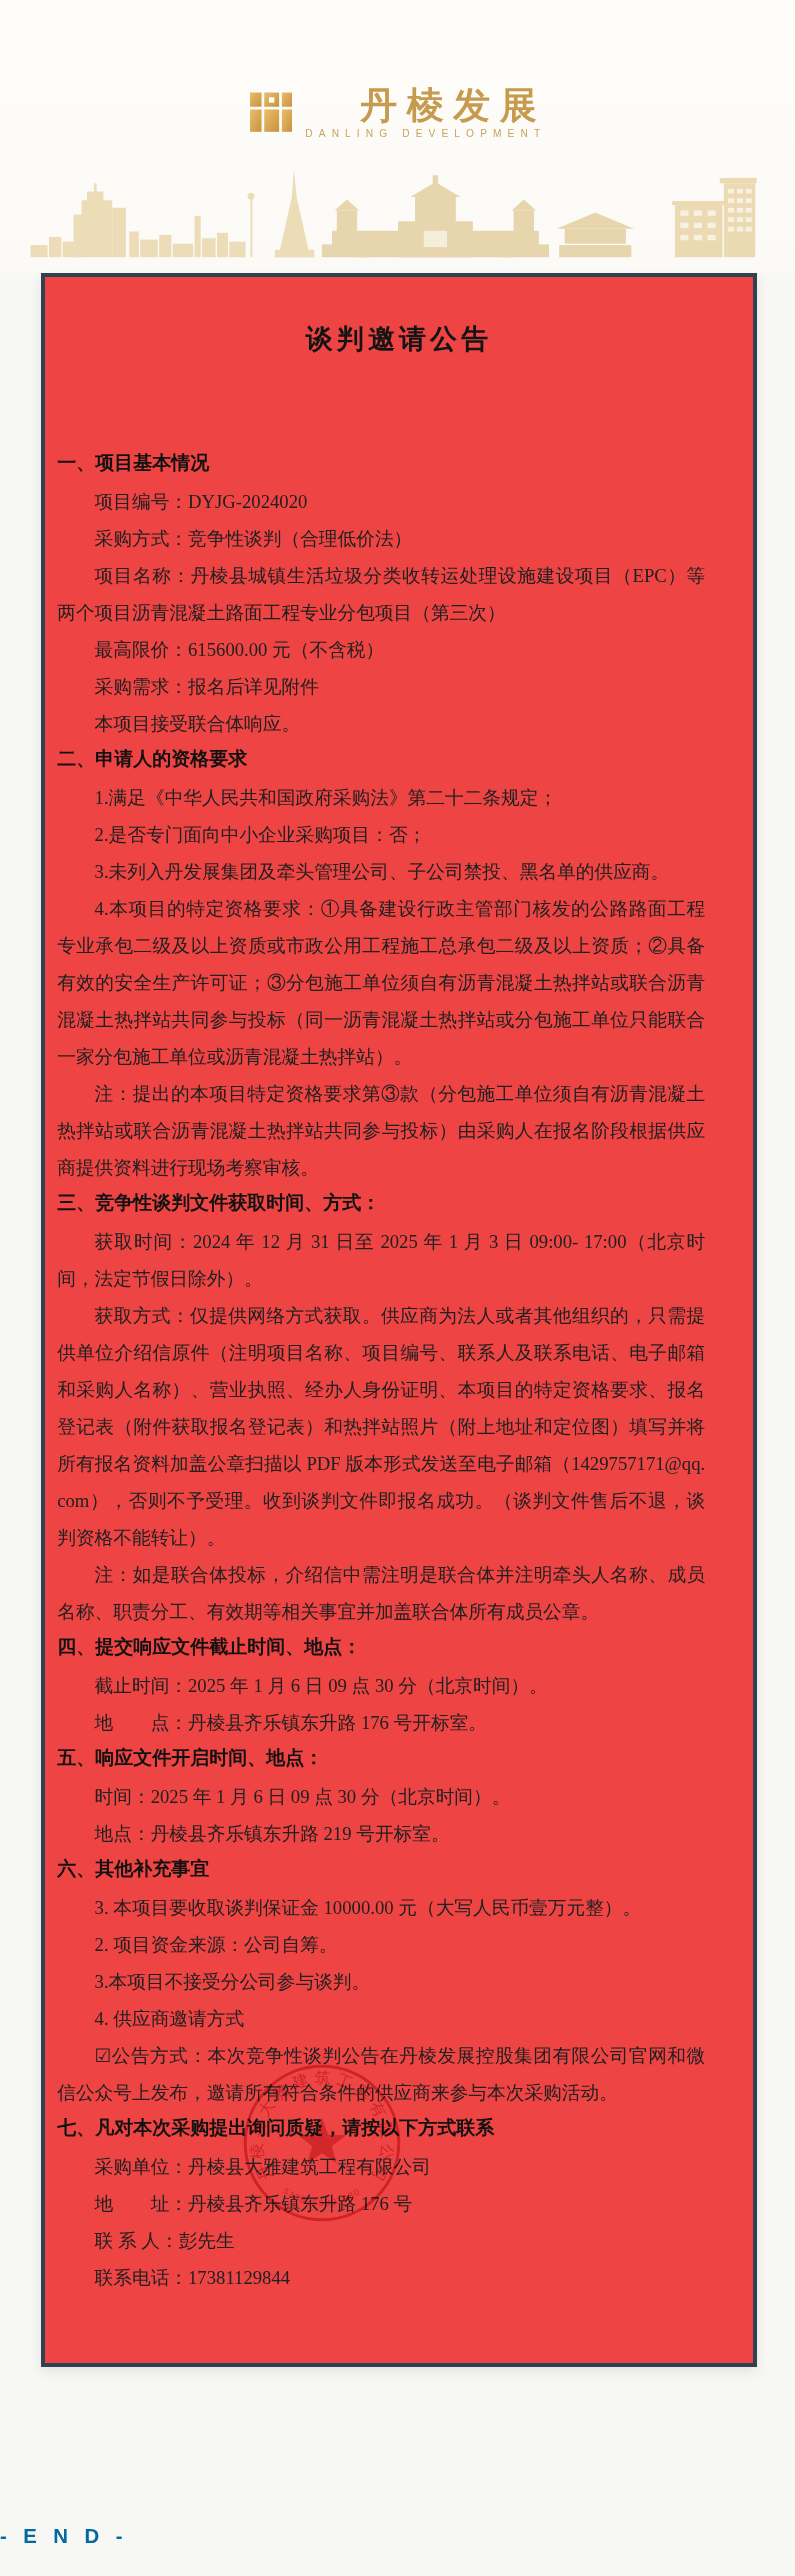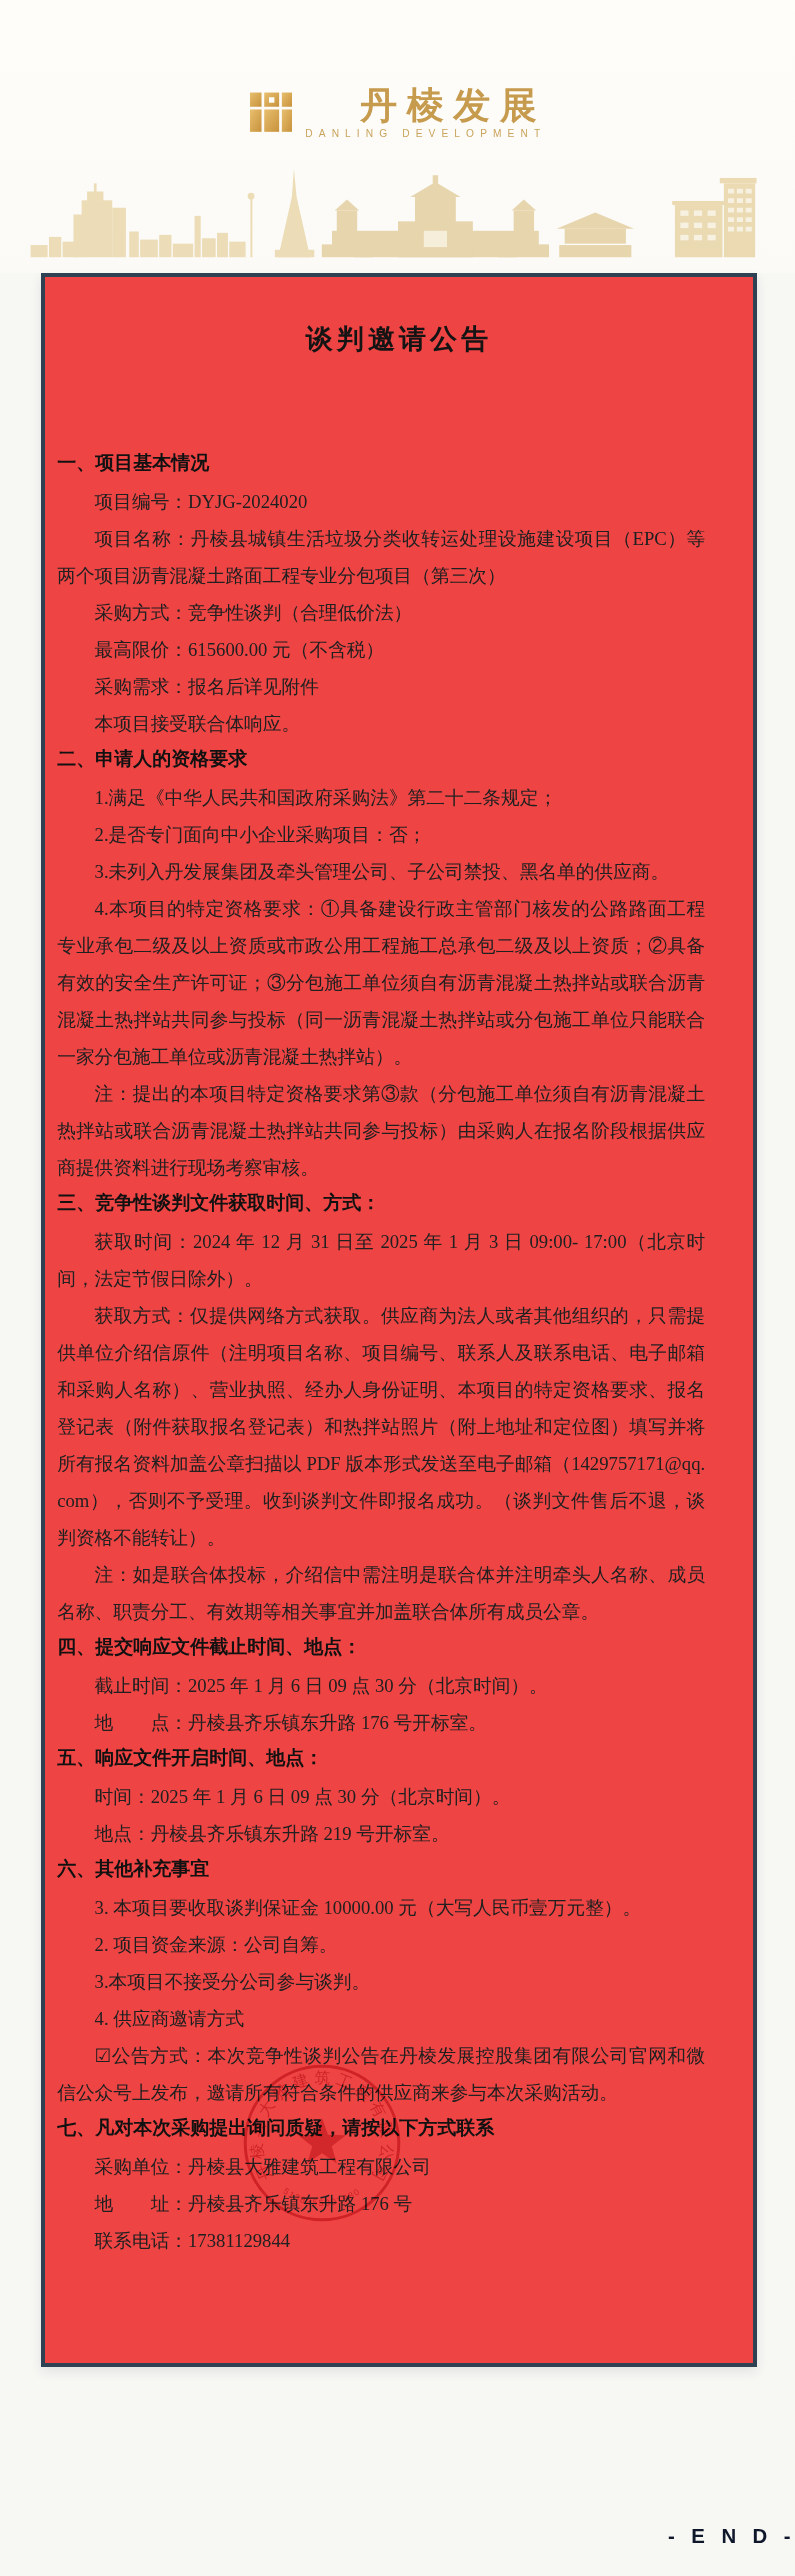--- a/index.html
+++ b/index.html
@@ -54,22 +54,22 @@
   .doc-par{
     margin:0;text-indent:2em;text-align:justify;word-break:break-all;
   }
   
   .stamp{
     position:absolute;left:232px;top:2053px;width:180px;height:180px;
     mix-blend-mode:multiply;opacity:0.9;pointer-events:none;
   }
   
   .end-label{
-    position:absolute;top:2525px;left:0;width:100%;text-align:right;
-    font-size:20.4px;font-weight:700;letter-spacing:5.4px;color:#0f172a;
+    position:absolute;top:2525px;left:0;width:100%;text-align:left;
+    font-size:20.4px;font-weight:700;letter-spacing:5.4px;color:#0369a1;
     font-family:"Liberation Sans", sans-serif;
   }
 </style>
 </head>
 <body>
 
 <div class="page">
 
   <div class="header-band"></div>
 
@@ -176,22 +176,22 @@
       <rect x="1083" y="94" width="9" height="7" fill="#f7efdc"></rect>
       <rect x="1096" y="94" width="9" height="7" fill="#f7efdc"></rect>
     </g>
   </svg>
 
   <div class="doc-box">
     <h1 class="doc-title">谈判邀请公告</h1>
     <div class="doc-body" id="doc-body">
         <h2 class="sec-heading">一、项目基本情况</h2>
         <p class="doc-par">项目编号：DYJG-2024020</p>
+        <p class="doc-par">采购方式：竞争性谈判（合理低价法）</p>
         <p class="doc-par">项目名称：丹棱县城镇生活垃圾分类收转运处理设施建设项目（EPC）等两个项目沥青混凝土路面工程专业分包项目（第三次）</p>
-        <p class="doc-par">采购方式：竞争性谈判（合理低价法）</p>
         <p class="doc-par">最高限价：615600.00 元（不含税）</p>
         <p class="doc-par">采购需求：报名后详见附件</p>
         <p class="doc-par">本项目接受联合体响应。</p>
         <h2 class="sec-heading">二、申请人的资格要求</h2>
         <p class="doc-par">1.满足《中华人民共和国政府采购法》第二十二条规定；</p>
         <p class="doc-par">2.是否专门面向中小企业采购项目：否；</p>
         <p class="doc-par">3.未列入丹发展集团及牵头管理公司、子公司禁投、黑名单的供应商。</p>
         <p class="doc-par">4.本项目的特定资格要求：①具备建设行政主管部门核发的公路路面工程专业承包二级及以上资质或市政公用工程施工总承包二级及以上资质；②具备有效的安全生产许可证；③分包施工单位须自有沥青混凝土热拌站或联合沥青混凝土热拌站共同参与投标（同一沥青混凝土热拌站或分包施工单位只能联合一家分包施工单位或沥青混凝土热拌站）。</p>
         <p class="doc-par">注：提出的本项目特定资格要求第③款（分包施工单位须自有沥青混凝土热拌站或联合沥青混凝土热拌站共同参与投标）由采购人在报名阶段根据供应商提供资料进行现场考察审核。</p>
         <h2 class="sec-heading">三、竞争性谈判文件获取时间、方式：</h2>
@@ -206,20 +206,21 @@
         <p class="doc-par">地点：丹棱县齐乐镇东升路 219 号开标室。</p>
         <h2 class="sec-heading">六、其他补充事宜</h2>
         <p class="doc-par">3. 本项目要收取谈判保证金 10000.00 元（大写人民币壹万元整）。</p>
         <p class="doc-par">2. 项目资金来源：公司自筹。</p>
         <p class="doc-par">3.本项目不接受分公司参与谈判。</p>
         <p class="doc-par">4. 供应商邀请方式</p>
         <p class="doc-par">☑公告方式：本次竞争性谈判公告在丹棱发展控股集团有限公司官网和微信公众号上发布，邀请所有符合条件的供应商来参与本次采购活动。</p>
         <h2 class="sec-heading">七、凡对本次采购提出询问质疑，请按以下方式联系</h2>
         <p class="doc-par">采购单位：丹棱县大雅建筑工程有限公司</p>
         <p class="doc-par">地　　址：丹棱县齐乐镇东升路 176 号</p>
+        <p class="doc-par">联 系 人：彭先生</p>
         <p class="doc-par">联系电话：17381129844</p>
       </div>
   </div>
 
   <svg class="stamp" viewBox="0 0 300 300">
     <defs>
       <path id="seal-top-arc" d="M 73.4,214.3 A 100,100 0 1 1 226.6,214.3" fill="none"></path>
       <path id="seal-bottom-arc" d="M 59.1,202.5 A 105,105 0 0 0 240.9,202.5" fill="none"></path>
     </defs>
     <circle cx="150" cy="150" r="128" fill="none" stroke="#cf4f63" stroke-width="5" opacity="0.82"></circle>

